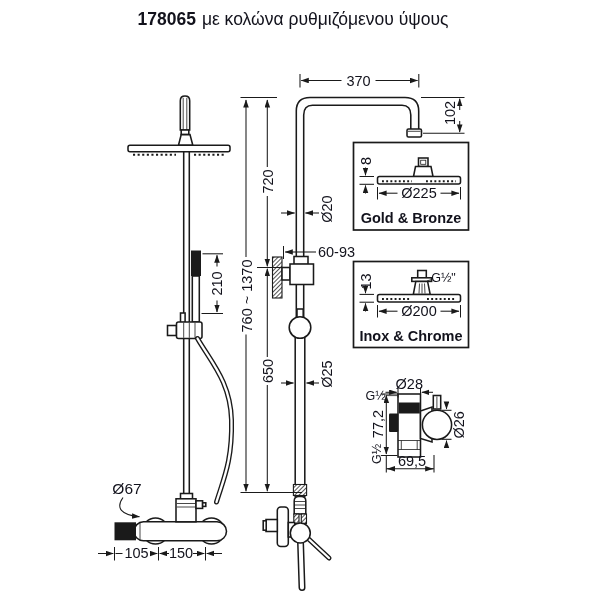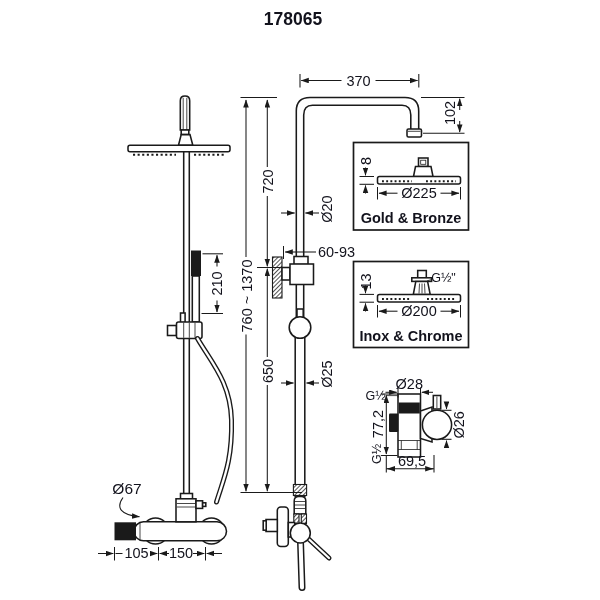--- a/index.html
+++ b/index.html
@@ -25,20 +25,21 @@
   .tube-out{stroke:#1a1a1a;stroke-width:5;fill:none;stroke-linecap:round;}
   .tube-in{stroke:#fff;stroke-width:2.3;fill:none;stroke-linecap:round;}
 </style>
 </head>
 <body>
 
 <div class="stage">
 
   <div class="title">
     <span class="code">178065</span>
+    <span>με κολώνα ρυθμιζόμενου ύψους</span>
   </div>
 
   <svg width="600" height="600" viewBox="0 0 600 600">
     <defs>
       <marker id="ah" orient="auto" markerUnits="userSpaceOnUse" markerWidth="9" markerHeight="7" refX="7.6" refY="2.8">
         <path d="M0,0 L8,2.8 L0,5.6 Z" fill="#1a1a1a"></path>
       </marker>
       <pattern id="h1" patternUnits="userSpaceOnUse" width="3" height="3" patternTransform="rotate(45)">
         <rect width="3" height="3" fill="#fff"></rect>
         <line x1="0" y1="0" x2="0" y2="3" stroke="#1a1a1a" stroke-width="1.5"></line>

